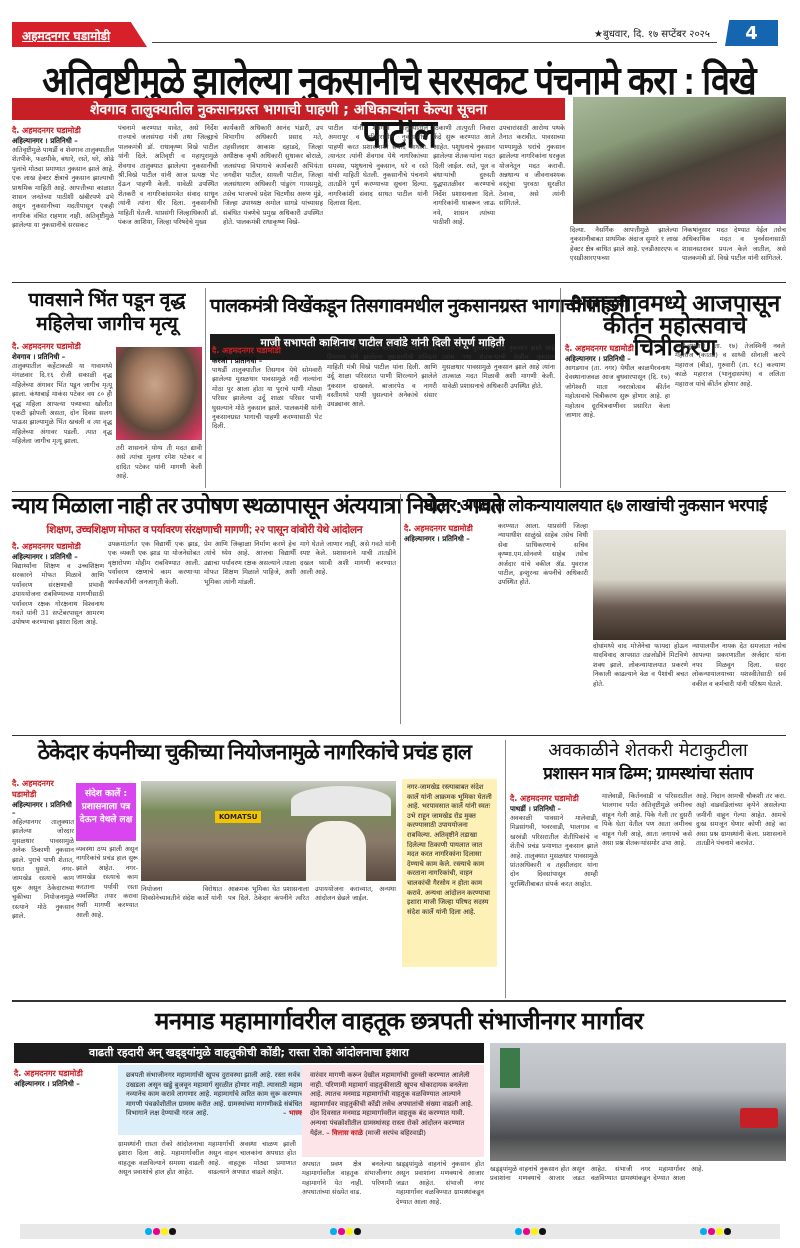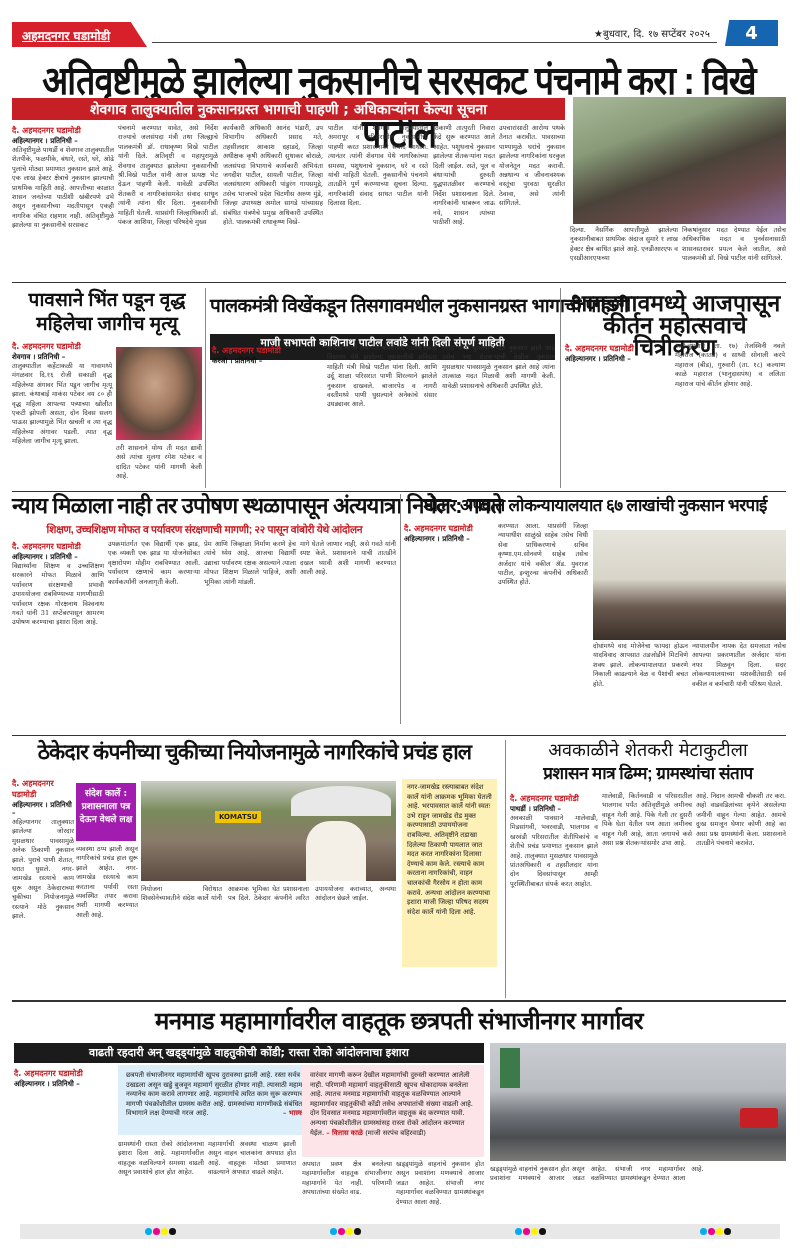--- a/index.html
+++ b/index.html
@@ -14,21 +14,21 @@
 .h1{left:14px;top:53px;width:770px;font:bold 34px "Liberation Sans Narrow","Liberation Sans",sans-serif;letter-spacing:-1px;text-align:center;transform:scaleY(1.15);transform-origin:top}
 .redbar{left:12px;top:98px;width:553px;height:22px;background:#c62026;color:#fff;font:bold 14px "DejaVu Sans",sans-serif;text-align:center;line-height:22px}
 .byline{color:#c62026;font:bold 8px "DejaVu Sans",sans-serif;margin-bottom:1px}
 .dl{font:bold 7px "DejaVu Sans",sans-serif;margin-bottom:1px}
 .txt{font-size:6.6px;line-height:9.4px;color:#333;text-align:justify}
 .col{position:absolute}
 .photo{position:absolute;background:linear-gradient(135deg,#7b8a6a,#9aa38a 30%,#5b6a4e 60%,#a89a7c);}
 .h2{position:absolute;font:bold 20px "Liberation Sans",sans-serif;text-align:center;line-height:24px}
 .blackbar{position:absolute;background:#1b1b1b;color:#fff;font:bold 10.5px "DejaVu Sans",sans-serif;text-align:center}
 .hr{position:absolute;height:1px;background:#333}
-.bluebox{position:absolute;background:#a21caf;color:#fff;text-align:center;font:bold 14px "DejaVu Sans",sans-serif;line-height:20px;padding-top:4px}
+.bluebox{position:absolute;background:#d946ef;color:#fff;text-align:center;font:bold 14px "DejaVu Sans",sans-serif;line-height:20px;padding-top:4px}
 .yellowbox{position:absolute;background:#fdf1b8;padding:4px 5px;font-size:6.8px;line-height:9.6px;color:#222}
 .bluepanel{position:absolute;background:#dceefa;padding:6px 8px;font-size:6.8px;line-height:9.6px;color:#222}
 .pinkpanel{position:absolute;background:#fde4e8;padding:6px 8px;font-size:6.8px;line-height:9.6px;color:#222}
 .sig{color:#c62026;font-weight:bold}
 .footer{left:20px;top:1224px;width:760px;height:15px;background:#e8e8e8}
 .dots{position:absolute;top:4px;display:flex;gap:1px}
 .dots i{display:block;width:7px;height:7px;border-radius:50%}
 </style>
 </head>
 <body>
@@ -68,30 +68,32 @@
 <div class="photo" style="left:116px;top:347px;width:86px;height:93px;background:radial-gradient(ellipse at 45% 40%,#c9a48a 0%,#a07860 35%,#5d4a3c 60%,#c9355a 85%,#e04d6a 100%)"></div>
 <div class="col txt" style="left:116px;top:444px;width:86px">तरी शासनाने योग्य ती मदत द्यावी असे त्यांचा मुलगा रमेश पटेकर व दादित पटेकर यांनी मागणी केली आहे.</div>
 
 <div class="abs" style="left:205px;top:288px;width:1px;height:200px;background:#888"></div>
 
 <div class="h2" style="left:210px;top:294px;width:345px;font-size:19px;white-space:nowrap;letter-spacing:-0.5px">पालकमंत्री विखेंकडून तिसगावमधील नुकसानग्रस्त भागाची पाहणी</div>
 <div class="blackbar" style="left:210px;top:334px;width:345px;height:26px;line-height:17px">माजी सभापती काशिनाथ पाटील लवांडे यांनी दिली संपूर्ण माहिती</div>
 <div class="col" style="left:212px;top:344px;width:110px">
   <div class="byline">दै. अहमदनगर घडामोडी</div>
   <div class="dl">करंजी । प्रतिनिधी –</div>
+  <div class="txt">पाथर्डी तालुक्यातील तिसगाव येथे सोमवारी झालेल्या मुसळधार पावसामुळे नदी नाल्यांना मोठा पूर आला होता या पुराचे पाणी मोठ्या परिसर झालेल्या उर्दू शाळा परिसर पाणी घुसल्याने मोठे नुकसान झाले. पालकमंत्री यांनी नुकसानग्रस्त भागाची पाहणी करण्यासाठी भेट दिली.</div>
 </div>
 <div class="col txt" style="left:327px;top:344px;width:110px">यावेळी माजी सभापती काशिनाथ पाटील लवांडे तिसगाव येथे झालेल्या नुकसानीची सविस्तर माहिती मंत्री विखे पाटील यांना दिली. आणि उर्दू शाळा परिसरात पाणी शिरल्याने झालेले नुकसान दाखवले. बाजारपेठ व नागरी वस्तीमध्ये पाणी घुसल्याने अनेकांचे संसार उघड्यावर आले.</div>
 <div class="col txt" style="left:442px;top:344px;width:113px">घरात पाणी घुसल्याने मोठे नुकसान झाले आहे तसेच ज्या शेतकऱ्यांची देखील नुकसान मुसळधार पावसामुळे नुकसान झाले आहे त्यांना तात्काळ मदत मिळावी अशी मागणी केली. यावेळी प्रशासनाचे अधिकारी उपस्थित होते.</div>
 
 <div class="abs" style="left:560px;top:288px;width:1px;height:200px;background:#888"></div>
 
 <div class="h2" style="left:565px;top:292px;width:220px;font-size:23px;line-height:22px">आगडगावमध्ये आजपासून कीर्तन महोत्सवाचे चित्रीकरण</div>
 <div class="col" style="left:565px;top:342px;width:105px">
   <div class="byline">दै. अहमदनगर घडामोडी</div>
   <div class="dl">अहिल्यानगर । प्रतिनिधी –</div>
+  <div class="txt">आगडगाव (ता. नगर) येथील काळभैरवनाथ देवस्थानाजवळ आज बुधवारपासून (दि. १७) जोगेश्वरी माता नवरात्रोत्सव कीर्तन महोत्सवाचे चित्रीकरण सुरू होणार आहे. हा महोत्सव दूरचित्रवाणीवर प्रसारित केला जाणार आहे.</div>
 </div>
 <div class="col txt" style="left:675px;top:342px;width:110px">आहे.बुधवारी (ता. १७) तेजस्विनी नवले महाराज (कातड) व साध्वी सोनाली करपे महाराज (बीड), गुरुवारी (ता. १८) कल्याण काळे महाराज (भानुदासपंथ) व ललिता महाराज यांचे कीर्तन होणार आहे.</div>
 
 <div class="hr" style="left:12px;top:491px;width:774px"></div>
 
 <div class="h2" style="left:12px;top:494px;width:385px;font-size:22px;white-space:nowrap;letter-spacing:-0.8px">न्याय मिळाला नाही तर उपोषण स्थळापासून अंत्ययात्रा निघेल : गवते</div>
 <div class="h2" style="left:12px;top:517px;width:385px;font-size:10.5px;color:#c62026;white-space:nowrap;letter-spacing:-0.3px">शिक्षण, उच्चशिक्षण मोफत व पर्यावरण संरक्षणाची मागणी; २२ पासून वांबोरी येथे आंदोलन</div>
 <div class="col" style="left:12px;top:540px;width:92px">
   <div class="byline">दै. अहमदनगर घडामोडी</div>
   <div class="dl">अहिल्यानगर । प्रतिनिधी –</div>

